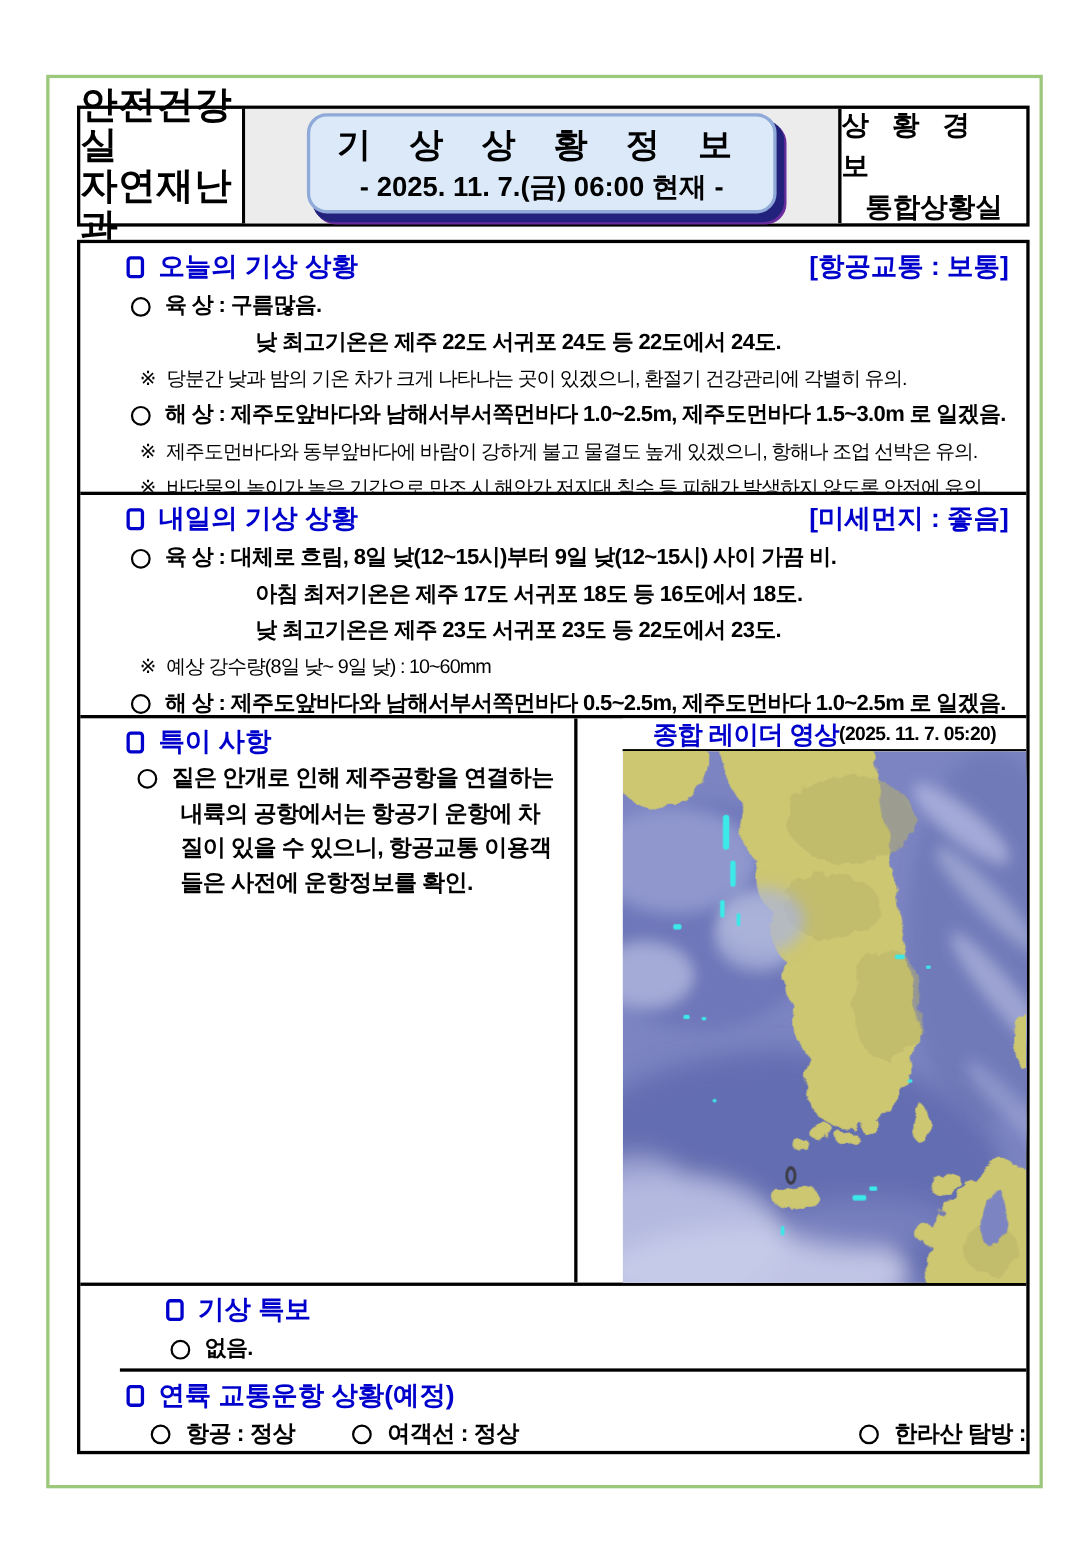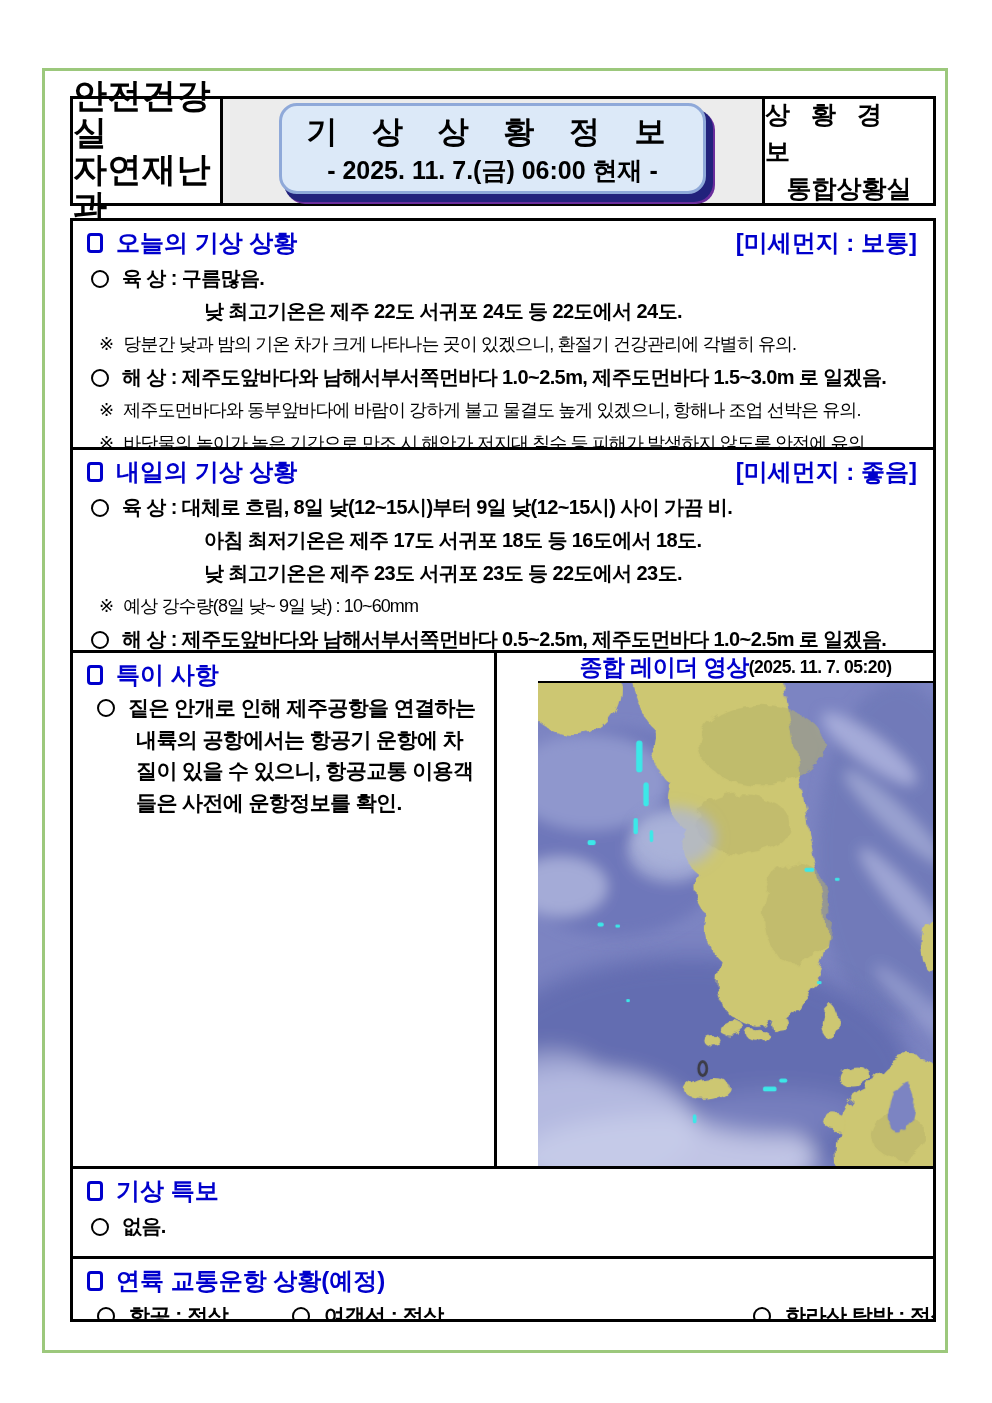--- a/index.html
+++ b/index.html
@@ -37,26 +37,26 @@
     width:168px;flex:none;display:flex;flex-direction:column;justify-content:center;align-items:center;
     font-weight:bold;font-size:25px;line-height:37px;
   }
   .h-right .sp{letter-spacing:7px;}
   
   .main-table{
     position:absolute;left:70px;top:218px;width:866px;height:1104px;
     border:3px solid #000;box-sizing:border-box;background:#fff;
     display:flex;flex-direction:column;
   }
-  .row{border-bottom:3px solid #000;box-sizing:border-box;overflow:hidden;position:relative;}
+  .row{border-bottom:3px solid #000;box-sizing:border-box;overflow:hidden;position:relative;padding-left:28px;}
   .row:last-child{border-bottom:none;}
   .row-today{height:229px;}
   .row-tomorrow{height:203px;}
   .row-special{height:516px;display:flex;gap:41px;}
-  .row-warning{height:90px;}
+  .row-warning{height:78px;margin-left:36px;}
   .row-traffic{flex:1;}
   .sec-head{
     display:flex;align-items:center;padding:7px 16px 0 14px;
     color:#0000cc;font-weight:bold;font-size:24px;line-height:30px;white-space:nowrap;
   }
   .sq{
     width:16px;height:20px;border:3px solid #0000cc;border-radius:4px;
     margin-right:13px;flex:none;box-sizing:border-box;background:#fff;
   }
   .badge{margin-left:auto;letter-spacing:0px;}
@@ -85,21 +85,21 @@
     display:flex;align-items:center;justify-content:center;white-space:nowrap;background:#fff;
   }
   .radar-title .rt-main{color:#0000cc;font-weight:bold;font-size:23px;letter-spacing:-0.5px;}
   .radar-title .rt-time{color:#000;font-weight:bold;font-size:17.5px;letter-spacing:-0.5px;}
   .radar-wrap{flex:1;position:relative;overflow:hidden;}
   .radar-wrap svg{display:block;width:100%;height:100%;}
   
   .traffic-items{position:relative;height:40px;font-size:21px;font-weight:bold;letter-spacing:-0.5px;}
   .t-item{position:absolute;top:0;display:flex;align-items:center;white-space:nowrap;line-height:40px;}
   .t-item .ci{margin-right:14px;}
-  .t0{left:24px;text-align:center;} .t1{left:219px;} .t2{left:429px;margin-top:32px;} .t3{left:680px;}
+  .t0{left:36px;text-align:center;} .t1{left:219px;} .t2{left:429px;margin-top:32px;} .t3{left:680px;}
 </style>
 </head>
 <body>
 
 <div class="green-frame"></div>
 
 <div class="header-table">
   <div class="h-left">
     <div>안전건강실</div>
     <div>자연재난과</div>
@@ -115,21 +115,21 @@
     <div>통합상황실</div>
   </div>
 </div>
 
 <div class="main-table">
 
   <div class="row row-today">
     <div class="sec-head">
       <span class="sq"></span>
       <span>오늘의 기상 상황</span>
-      <span class="badge">[미세먼지 : 보통]</span>
+      <span class="badge">[항공교통 : 보통]</span>
     </div>
     <div class="gap4"></div>
     <div class="line">
       <span class="ci"></span>
       <span>육 상 : 구름많음.</span>
     </div>
     <div class="line sub">
       <span>낮 최고기온은 제주 22도 서귀포 24도 등 22도에서 24도.</span>
     </div>
     <div class="line note">

